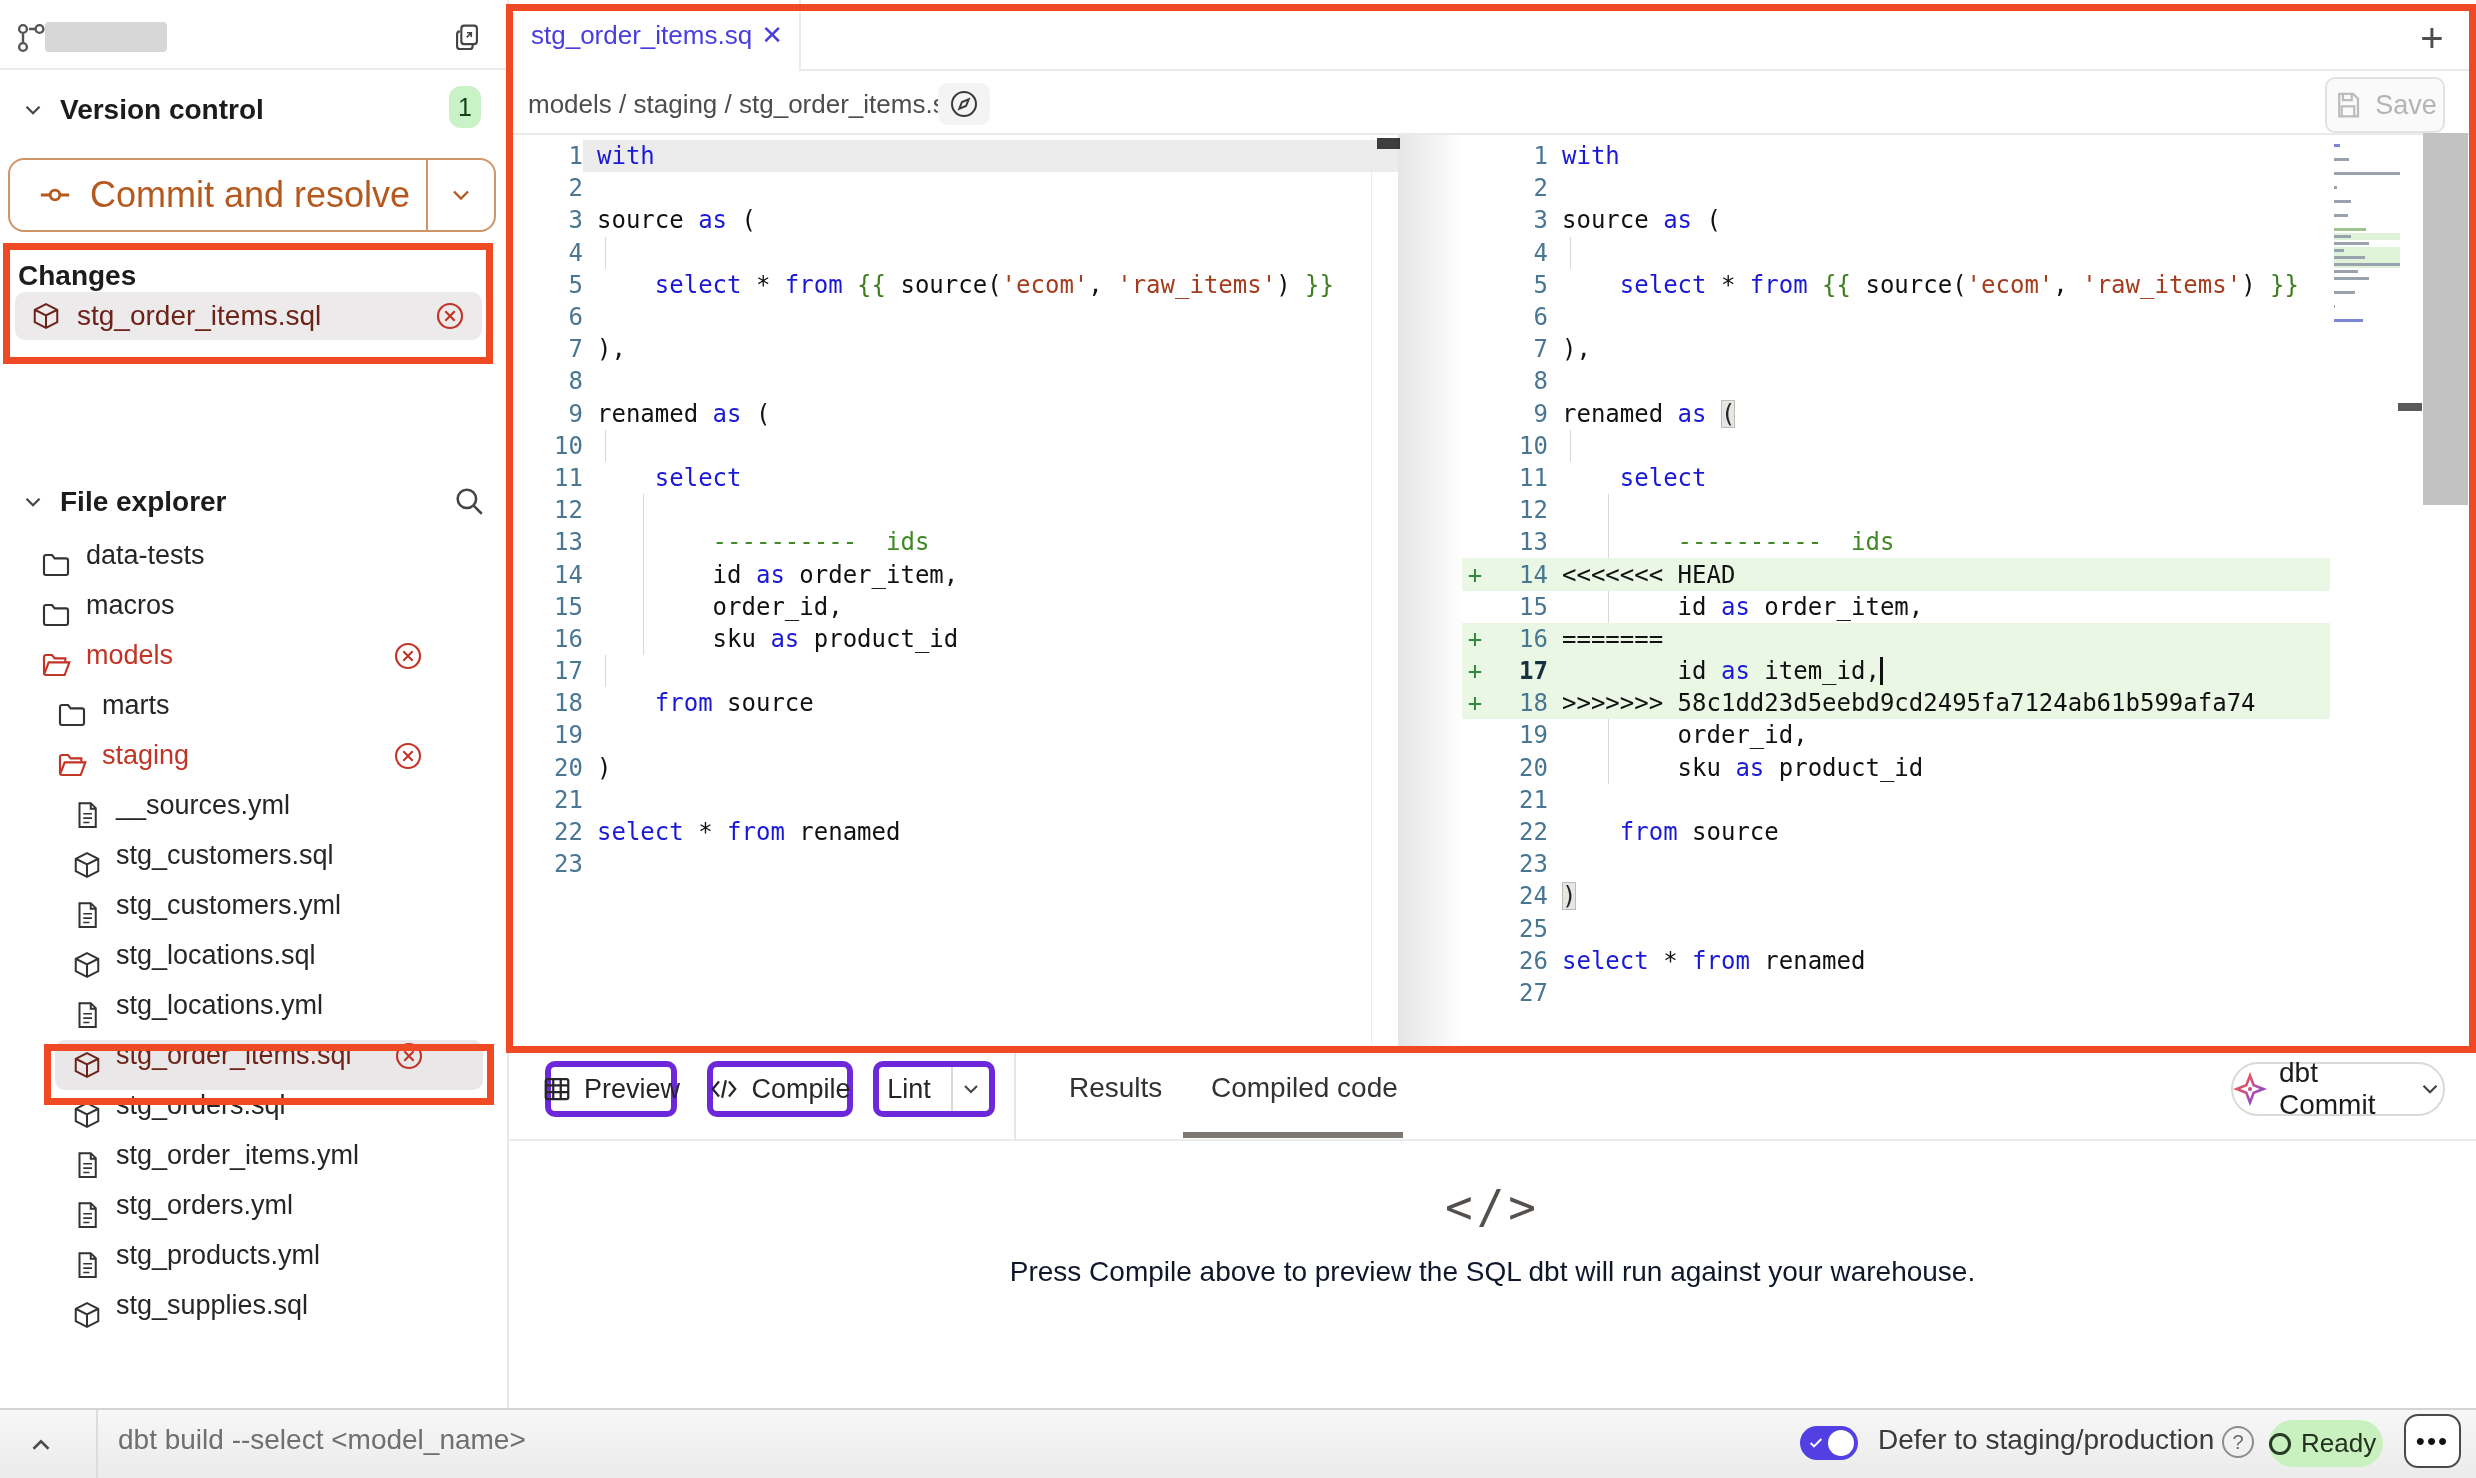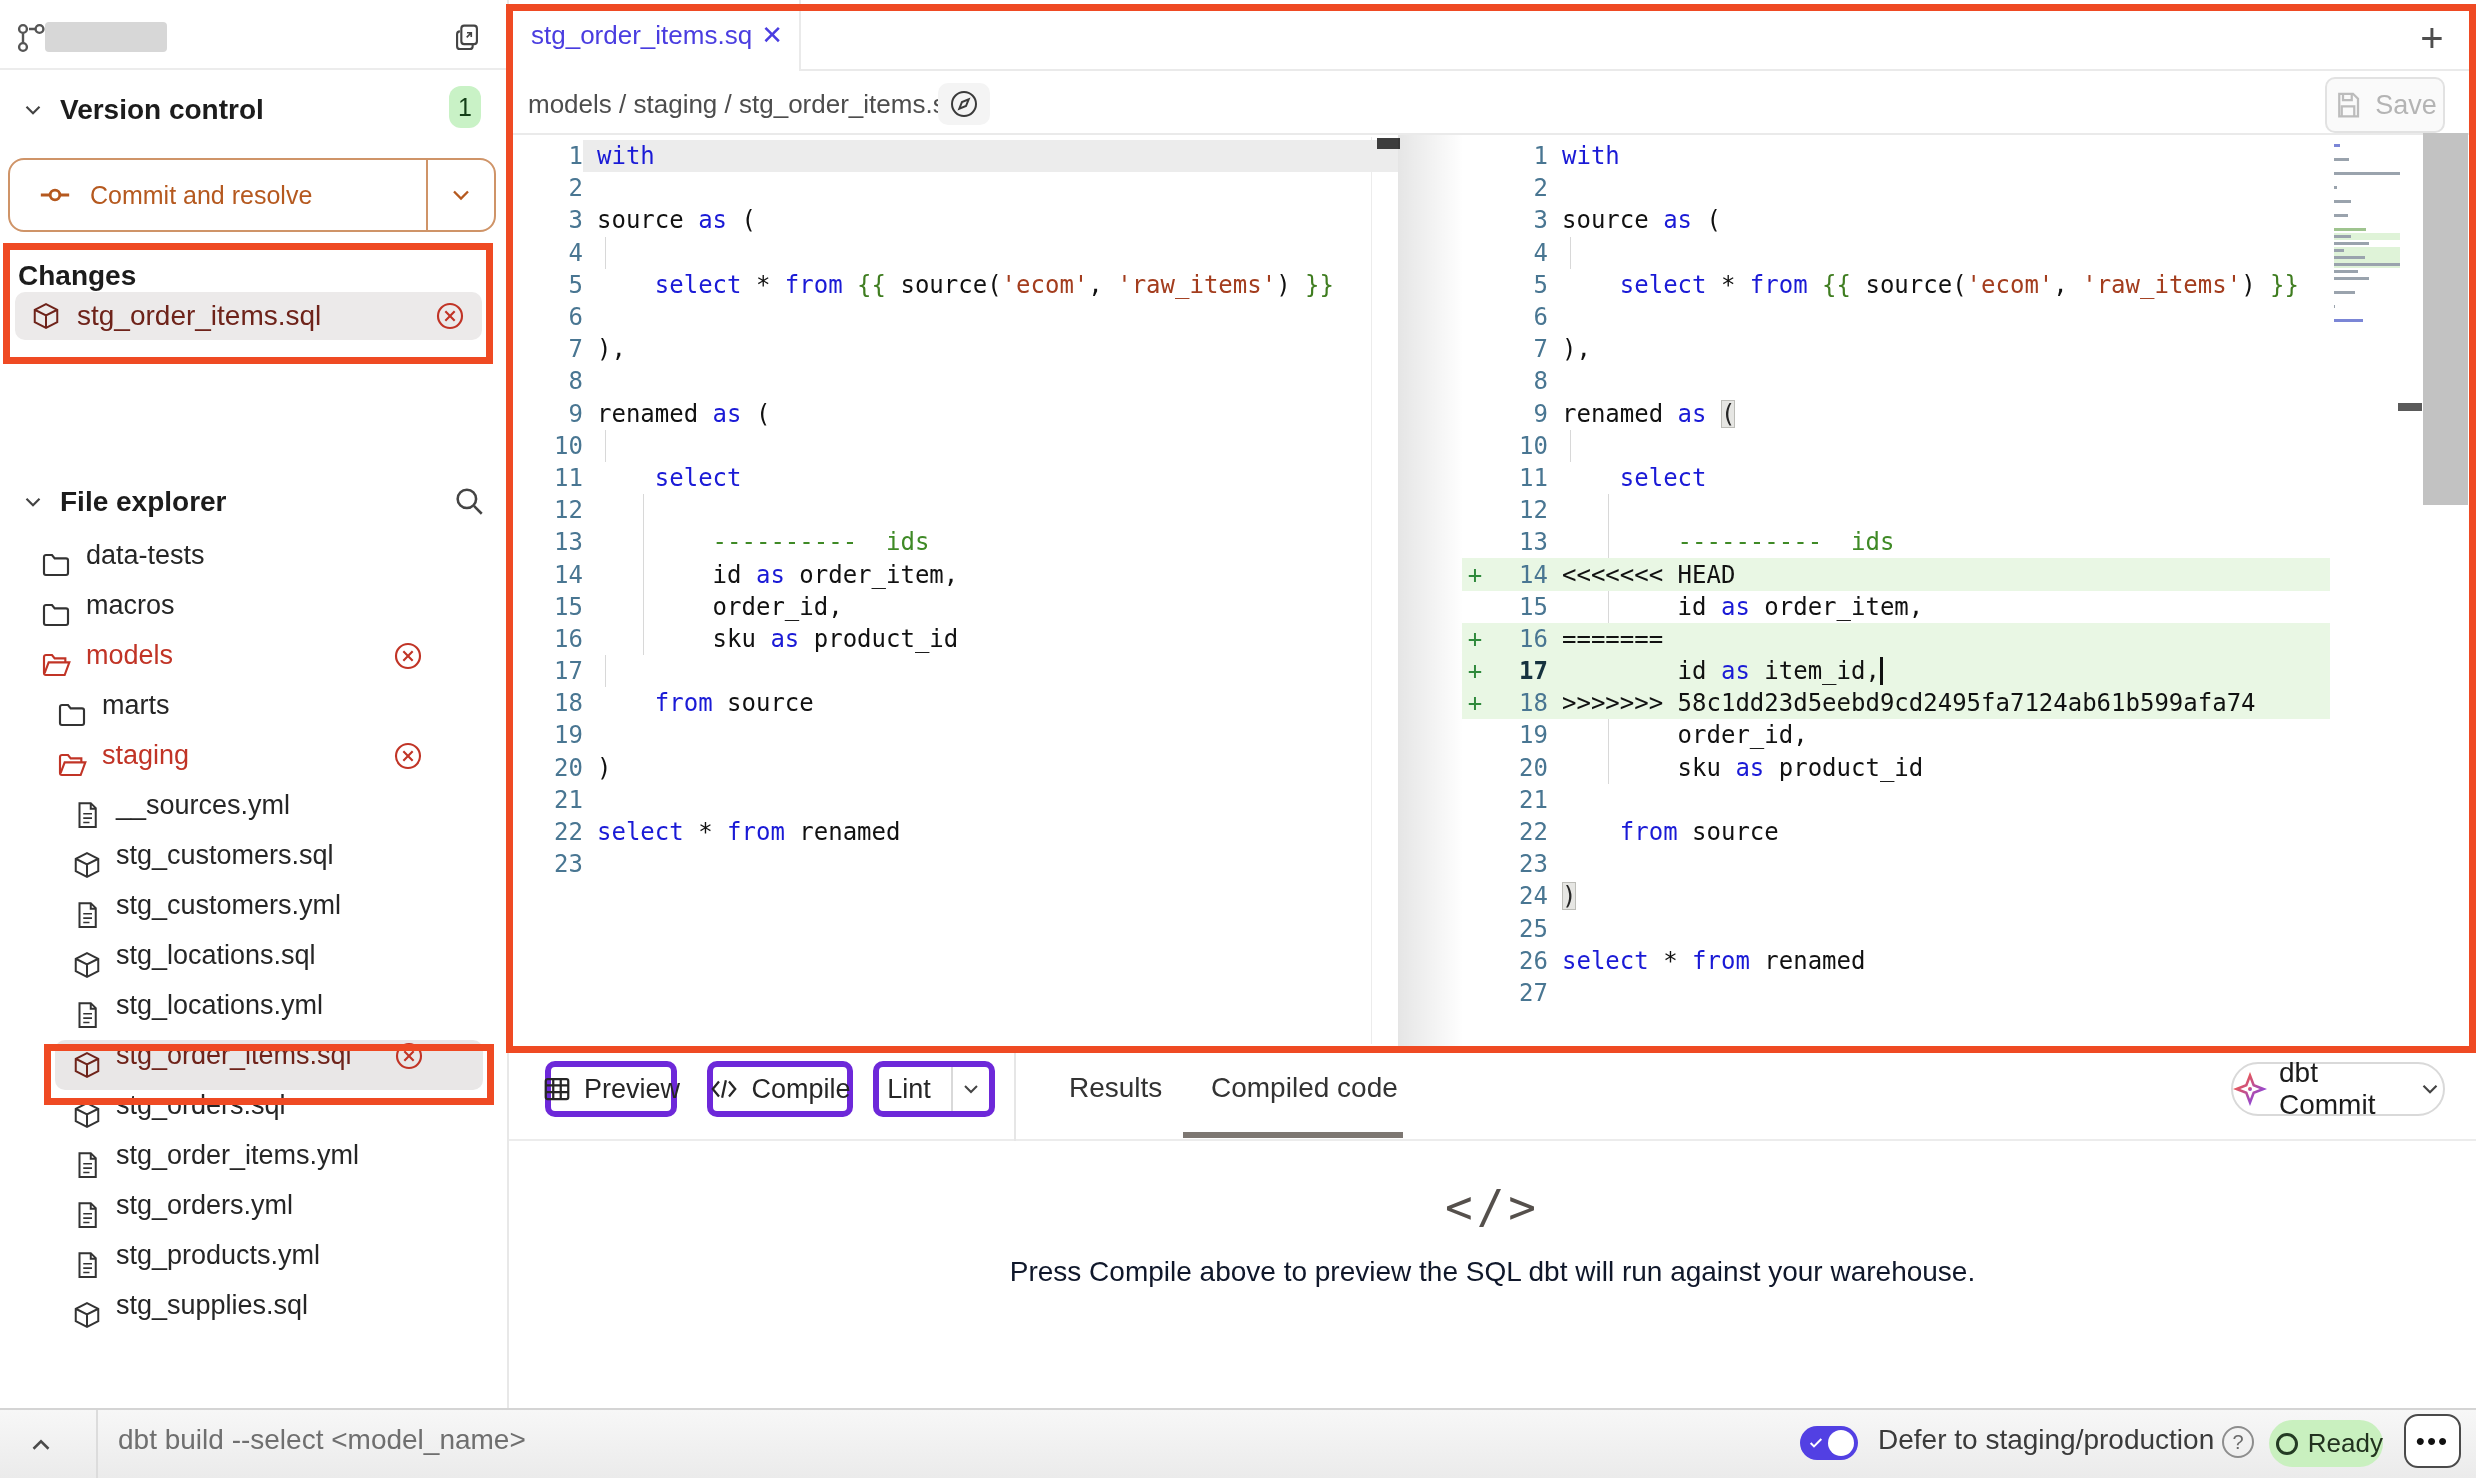--- a/index.html
+++ b/index.html
@@ -20,21 +20,21 @@
   #vc-head { left:20px; top:90px; width:470px; height:40px; }
   #fe-head { left:20px; top:482px; width:470px; height:40px; }
   .section-title { font-size:28px; font-weight:700; color:#1c1c1c; }
   #vc-badge { left:449px; top:86px; width:32px; height:42px; background:#c9f2c6; color:#143f18;
               border-radius:12px; display:flex; align-items:center; justify-content:center; font-size:25px; }
   #fe-search { left:452px; top:484px; }
 
   #commit-btn { left:8px; top:158px; width:488px; height:74px; border:2px solid #cf9468; border-radius:16px;
                 display:flex; align-items:center; background:#fff; cursor:pointer; }
   #commit-btn .main { flex:1; display:flex; align-items:center; gap:18px; padding-left:28px; height:100%; }
-  #commit-btn .lbl { font-size:25px; font-weight:500; color:#b5591f;text-align:right; }
+  #commit-btn .lbl { font-size:36px; font-weight:500; color:#b5591f;text-align:right; }
   #commit-btn .split { width:68px; height:100%; border-left:2px solid #cf9468; display:flex; align-items:center; justify-content:center; }
 
   #changes-title { left:18px; top:260px; font-size:28px; font-weight:700; color:#1c1c1c; }
   #changes-item { left:15px; top:292px; width:467px; height:48px; background:#eceaea; border-radius:10px;
                   display:flex; align-items:center; padding:0 16px; cursor:pointer; }
   #changes-item .lbl { font-size:28px; font-weight:500; color:#6e231a; margin-left:16px; flex:1; }
 
   #file-tree { left:0; top:540px; width:509px; }
   .tree-row { position:relative; height:50px; display:flex; cursor:pointer; }
   .tree-row .lbl { font-size:27px; margin-left:14px; color:#262626; }
@@ -127,21 +127,21 @@
   #empty .sub { margin-top:22px; font-size:28px; color:#0f172a; }
 
   
   #defer-toggle { left:1800px; top:1426px; width:58px; height:34px; background:#5240e3; border-radius:17px; cursor:pointer; }
   #defer-toggle .knob { position:absolute; right:4px; top:4px; width:26px; height:26px; background:#fff; border-radius:50%; }
   #defer-toggle svg { position:absolute; left:8px; top:9px; }
   #defer-label { left:1878px; top:1424px; font-size:28px; color:#3a3a3a; }
   #help-icon { left:2222px; top:1426px; width:32px; height:32px; border:2px solid #8d8d8d; border-radius:50%;
                color:#6a6a6a; font-size:20px; display:flex; align-items:center; justify-content:center; }
   #ready-badge { left:2269px; top:1420px; width:114px; height:47px; background:#c9f0bf; border-radius:24px;
-                 display:flex; align-items:center; justify-content:flex-end; gap:10px; }
+                 display:flex; align-items:center; justify-content:flex-start; gap:10px; }
   #ready-badge .ring { width:22px; height:22px; border:3px solid #243b24; border-radius:50%; }
   #ready-badge .lbl { font-size:26px; font-weight:500; color:#22321f; }
   #more-btn { left:2404px; top:1414px; width:57px; height:54px; background:#fff; border:2px solid #4a4a4a;
               border-radius:14px; display:flex; align-items:center; justify-content:center;
               font-size:26px; letter-spacing:2px; color:#111; cursor:pointer; }
 
   
   .anno { position:absolute; border:7px solid #ef4a23; pointer-events:none; z-index:50; }
   #anno-editor  { left:506px; top:4px;  width:1970px; height:1049px; }
   #anno-changes { left:3px;  top:243px; width:490px; height:121px; }

